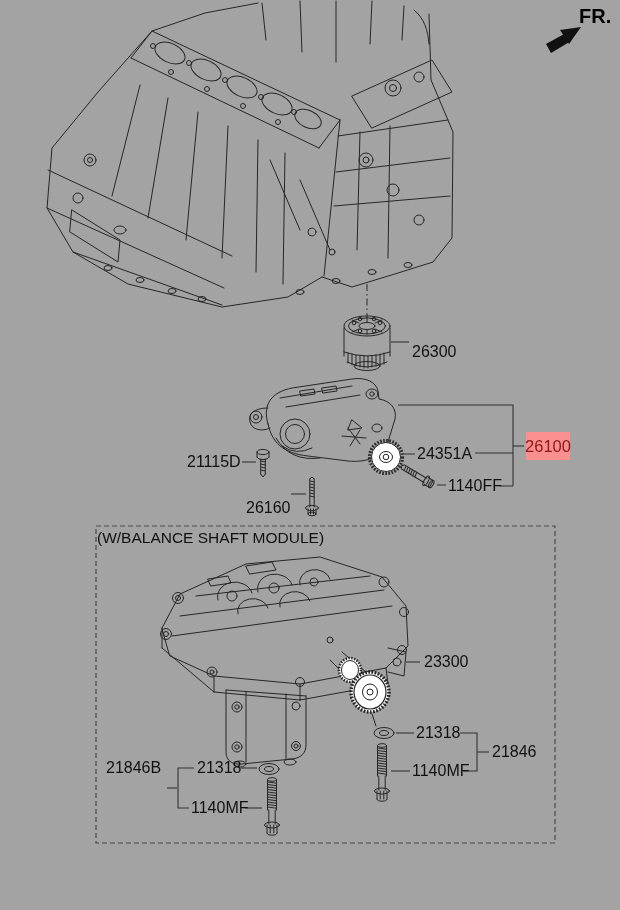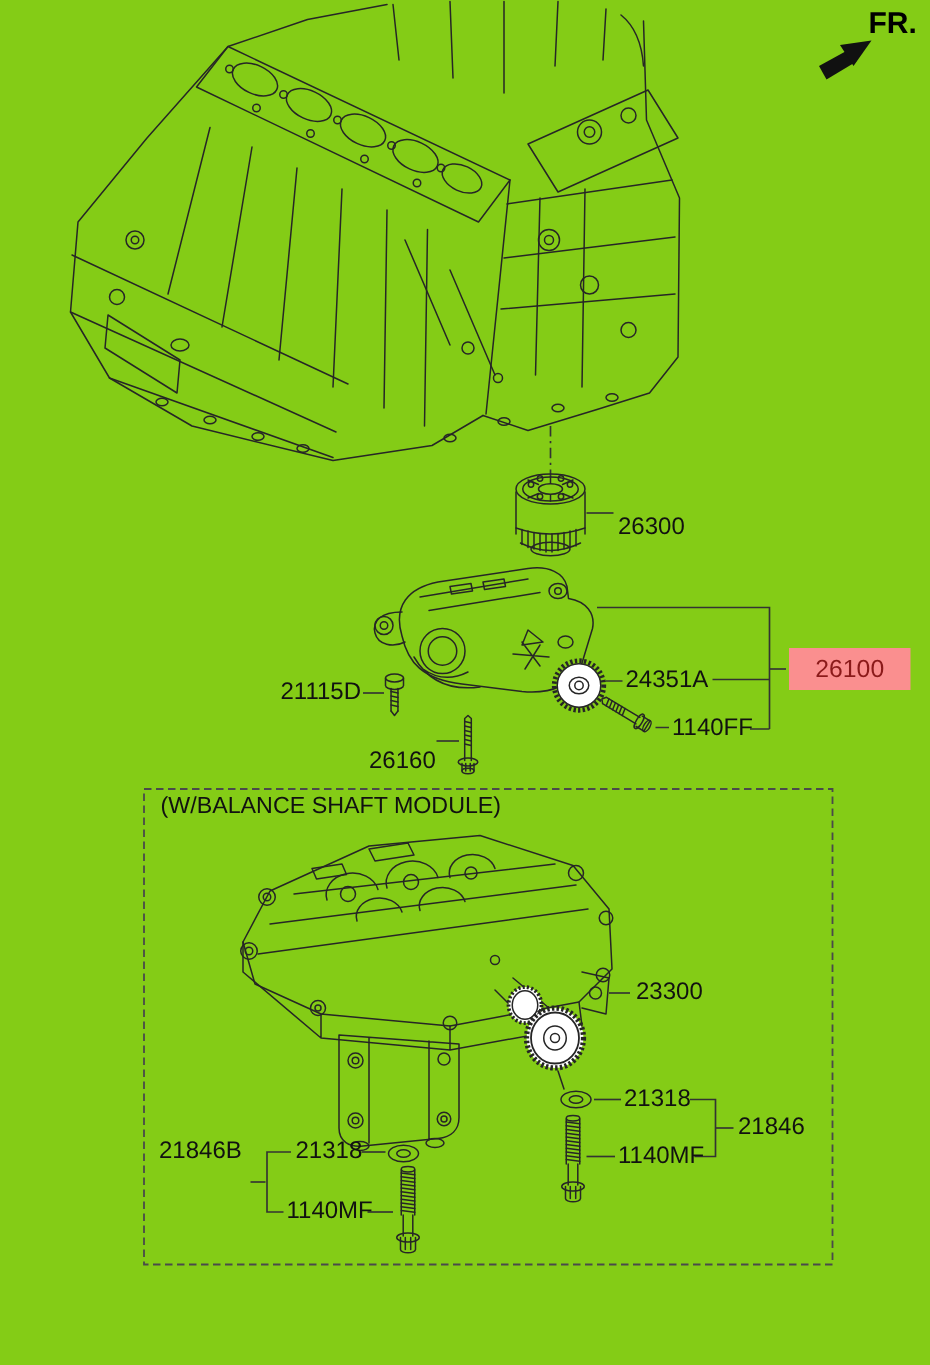--- a/index.html
+++ b/index.html
@@ -1,24 +1,24 @@
 <!DOCTYPE html>
 <html><head>
 <meta charset="utf-8">
 <style>
   html,body{margin:0;padding:0;background:#fff;}
-  .screen{position:relative;width:620px;height:910px;background:#84cc16;overflow:hidden;
+  .screen{position:relative;width:620px;height:910px;background:#a3a3a3;overflow:hidden;
           font-family:"Liberation Sans",sans-serif;}
   svg{position:absolute;left:0;top:0;}
   .lineart{stroke:#262626;stroke-width:1;fill:none;stroke-linecap:round;stroke-linejoin:round;}
   .leader{stroke:#333;stroke-width:1.1;fill:none;}
   .label{position:absolute;font-size:16px;color:#111;white-space:nowrap;line-height:1.05;}
   .module-title{position:absolute;font-size:15.5px;color:#111;white-space:nowrap;}
   .fr-label{position:absolute;left:579px;top:5px;font-size:20px;font-weight:bold;color:#000;}
-  .highlight-box{position:absolute;left:526px;top:432px;width:81px;height:28px;
+  .highlight-box{position:absolute;left:526px;top:432px;width:44px;height:28px;
                  display:flex;align-items:center;justify-content:center;
                  font-size:16.5px;background:#FA8F8F;color:#8B1A1A;}
   .footer-bar{position:absolute;left:0;top:849px;width:620px;height:61px;background:#6F6F6D;
               display:flex;align-items:center;padding-left:88px;box-sizing:border-box;gap:28px;}
   .footer-bar span{color:#fff;font-size:23px;letter-spacing:.5px;white-space:pre;}
 </style>
 </head>
 <body>
 
 <div class="screen">
@@ -249,21 +249,21 @@
 <div class="label" style="left:412px;top:344px;">26300</div>
 <div class="label" style="left:187px;top:454px;">21115D</div>
 <div class="label" style="left:246px;top:500px;">26160</div>
 <div class="label" style="left:417px;top:446px;text-align:center;">24351A</div>
 <div class="label" style="left:448px;top:478px;">1140FF</div>
 
 <div class="highlight-box" style="background: rgb(250, 143, 143); color: rgb(139, 26, 26);">
   <span>26100</span>
 </div>
 
-<div class="module-title" style="left:107px;top:529px;">(W/BALANCE SHAFT MODULE)</div>
+<div class="module-title" style="left:97px;top:529px;">(W/BALANCE SHAFT MODULE)</div>
 <div class="label" style="left:424px;top:654px;">23300</div>
 
 <div class="label" style="left:416px;top:725px;">21318</div>
 <div class="label" style="left:492px;top:744px;">21846</div>
 <div class="label" style="left:412px;top:763px;">1140MF</div>
 
 <div class="label" style="left:106px;top:760px;">21846B</div>
 <div class="label" style="left:197px;top:760px;">21318</div>
 <div class="label" style="left:191px;top:800px;">1140MF</div>
 

